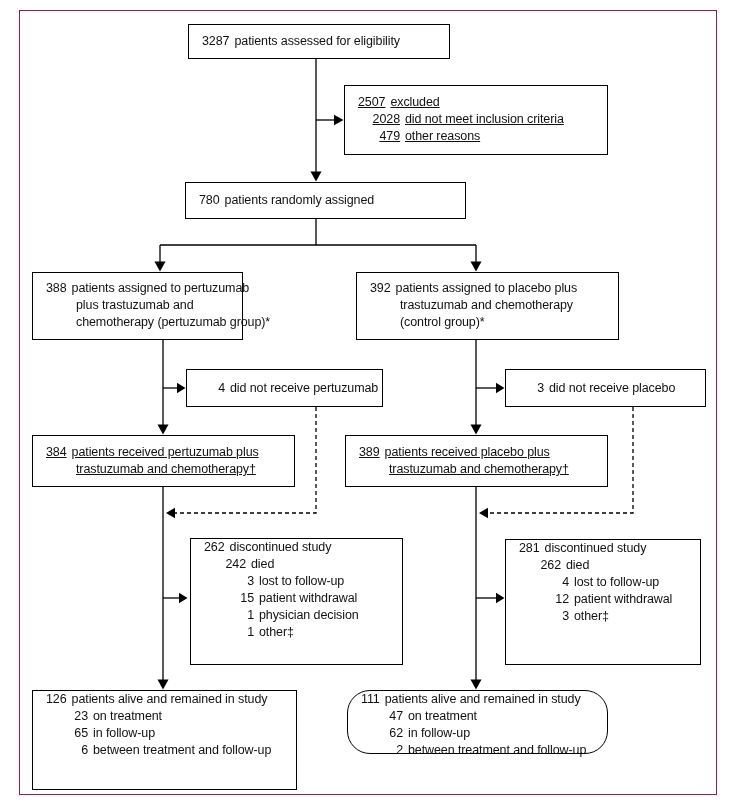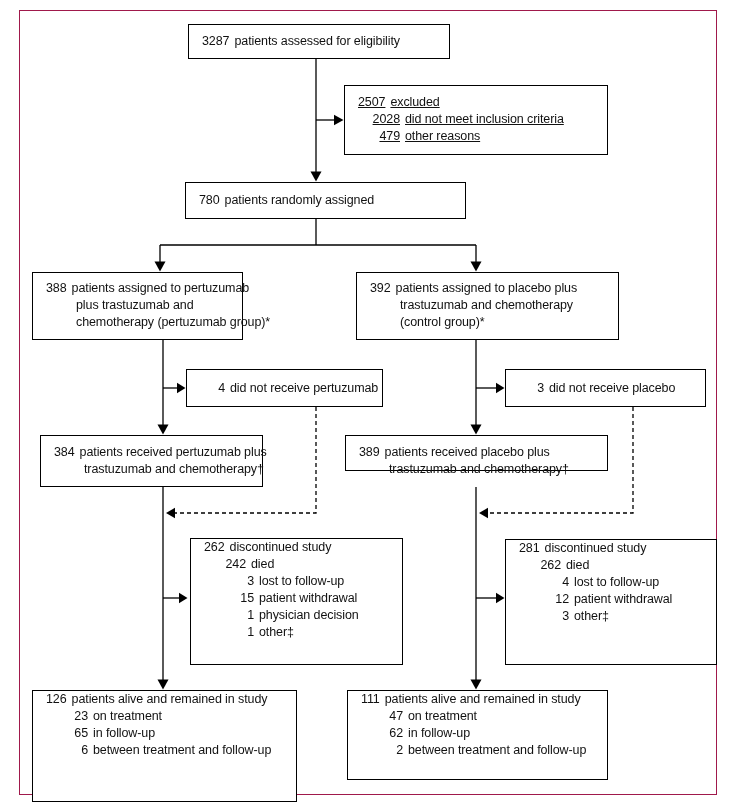--- a/index.html
+++ b/index.html
@@ -89,48 +89,48 @@
       <div class="line"><span class="num">392</span><span class="txt">patients assigned to placebo plus</span></div>
       <div class="line cont"><span class="txt">trastuzumab and chemotherapy</span></div>
       <div class="line cont"><span class="txt">(control group)*</span></div>
     </div>
   <div class="box single notrecv" style="left:186px;top:369px;width:197px;height:38px;">
       <div class="line"><span class="num n1">4</span><span class="txt">did not receive pertuzumab</span></div>
     </div>
   <div class="box single notrecv" style="left:505px;top:369px;width:201px;height:38px;">
       <div class="line"><span class="num n1">3</span><span class="txt">did not receive placebo</span></div>
     </div>
-  <div class="box pt8" style="left:40px;top:435px;width:223px;height:52px;">
+  <div class="box pt8" style="left:32px;top:435px;width:263px;height:52px;text-decoration:underline;">
       <div class="line"><span class="num">384</span><span class="txt">patients received pertuzumab plus</span></div>
       <div class="line cont"><span class="txt">trastuzumab and chemotherapy†</span></div>
     </div>
-  <div class="box pt8" style="left:345px;top:435px;width:263px;height:36px;">
+  <div class="box pt8" style="left:345px;top:435px;width:263px;height:52px;text-decoration:underline;">
       <div class="line"><span class="num">389</span><span class="txt">patients received placebo plus</span></div>
       <div class="line cont"><span class="txt">trastuzumab and chemotherapy†</span></div>
     </div>
   <div class="box pt9" style="left:190px;top:538px;width:213px;height:127px;">
       <div class="line"><span class="num">262</span><span class="txt">discontinued study</span></div>
       <div class="line"><span class="num n1">242</span><span class="txt">died</span></div>
       <div class="line"><span class="num n2">3</span><span class="txt">lost to follow-up</span></div>
       <div class="line"><span class="num n2">15</span><span class="txt">patient withdrawal</span></div>
       <div class="line"><span class="num n2">1</span><span class="txt">physician decision</span></div>
       <div class="line"><span class="num n2">1</span><span class="txt">other‡</span></div>
     </div>
-  <div class="box pt9" style="left:505px;top:539px;width:212px;height:126px;">
+  <div class="box pt9" style="left:505px;top:539px;width:196px;height:126px;">
       <div class="line"><span class="num">281</span><span class="txt">discontinued study</span></div>
       <div class="line"><span class="num n1">262</span><span class="txt">died</span></div>
       <div class="line"><span class="num n2">4</span><span class="txt">lost to follow-up</span></div>
       <div class="line"><span class="num n2">12</span><span class="txt">patient withdrawal</span></div>
       <div class="line"><span class="num n2">3</span><span class="txt">other‡</span></div>
     </div>
-  <div class="box pt9" style="left:32px;top:690px;width:265px;height:112px;">
+  <div class="box pt9" style="left:32px;top:690px;width:265px;height:100px;">
       <div class="line"><span class="num">126</span><span class="txt">patients alive and remained in study</span></div>
       <div class="line"><span class="num n1">23</span><span class="txt">on treatment</span></div>
       <div class="line"><span class="num n1">65</span><span class="txt">in follow-up</span></div>
       <div class="line"><span class="num n1">6</span><span class="txt">between treatment and follow-up</span></div>
     </div>
-  <div class="box pt9" style="left:347px;top:690px;width:261px;height:90px;">
+  <div class="box pt9" style="left:347px;top:690px;width:261px;height:64px;border-radius:23px;">
       <div class="line"><span class="num">111</span><span class="txt">patients alive and remained in study</span></div>
       <div class="line"><span class="num n1">47</span><span class="txt">on treatment</span></div>
       <div class="line"><span class="num n1">62</span><span class="txt">in follow-up</span></div>
       <div class="line"><span class="num n1">2</span><span class="txt">between treatment and follow-up</span></div>
     </div>
 </div>
 
 </body></html>

